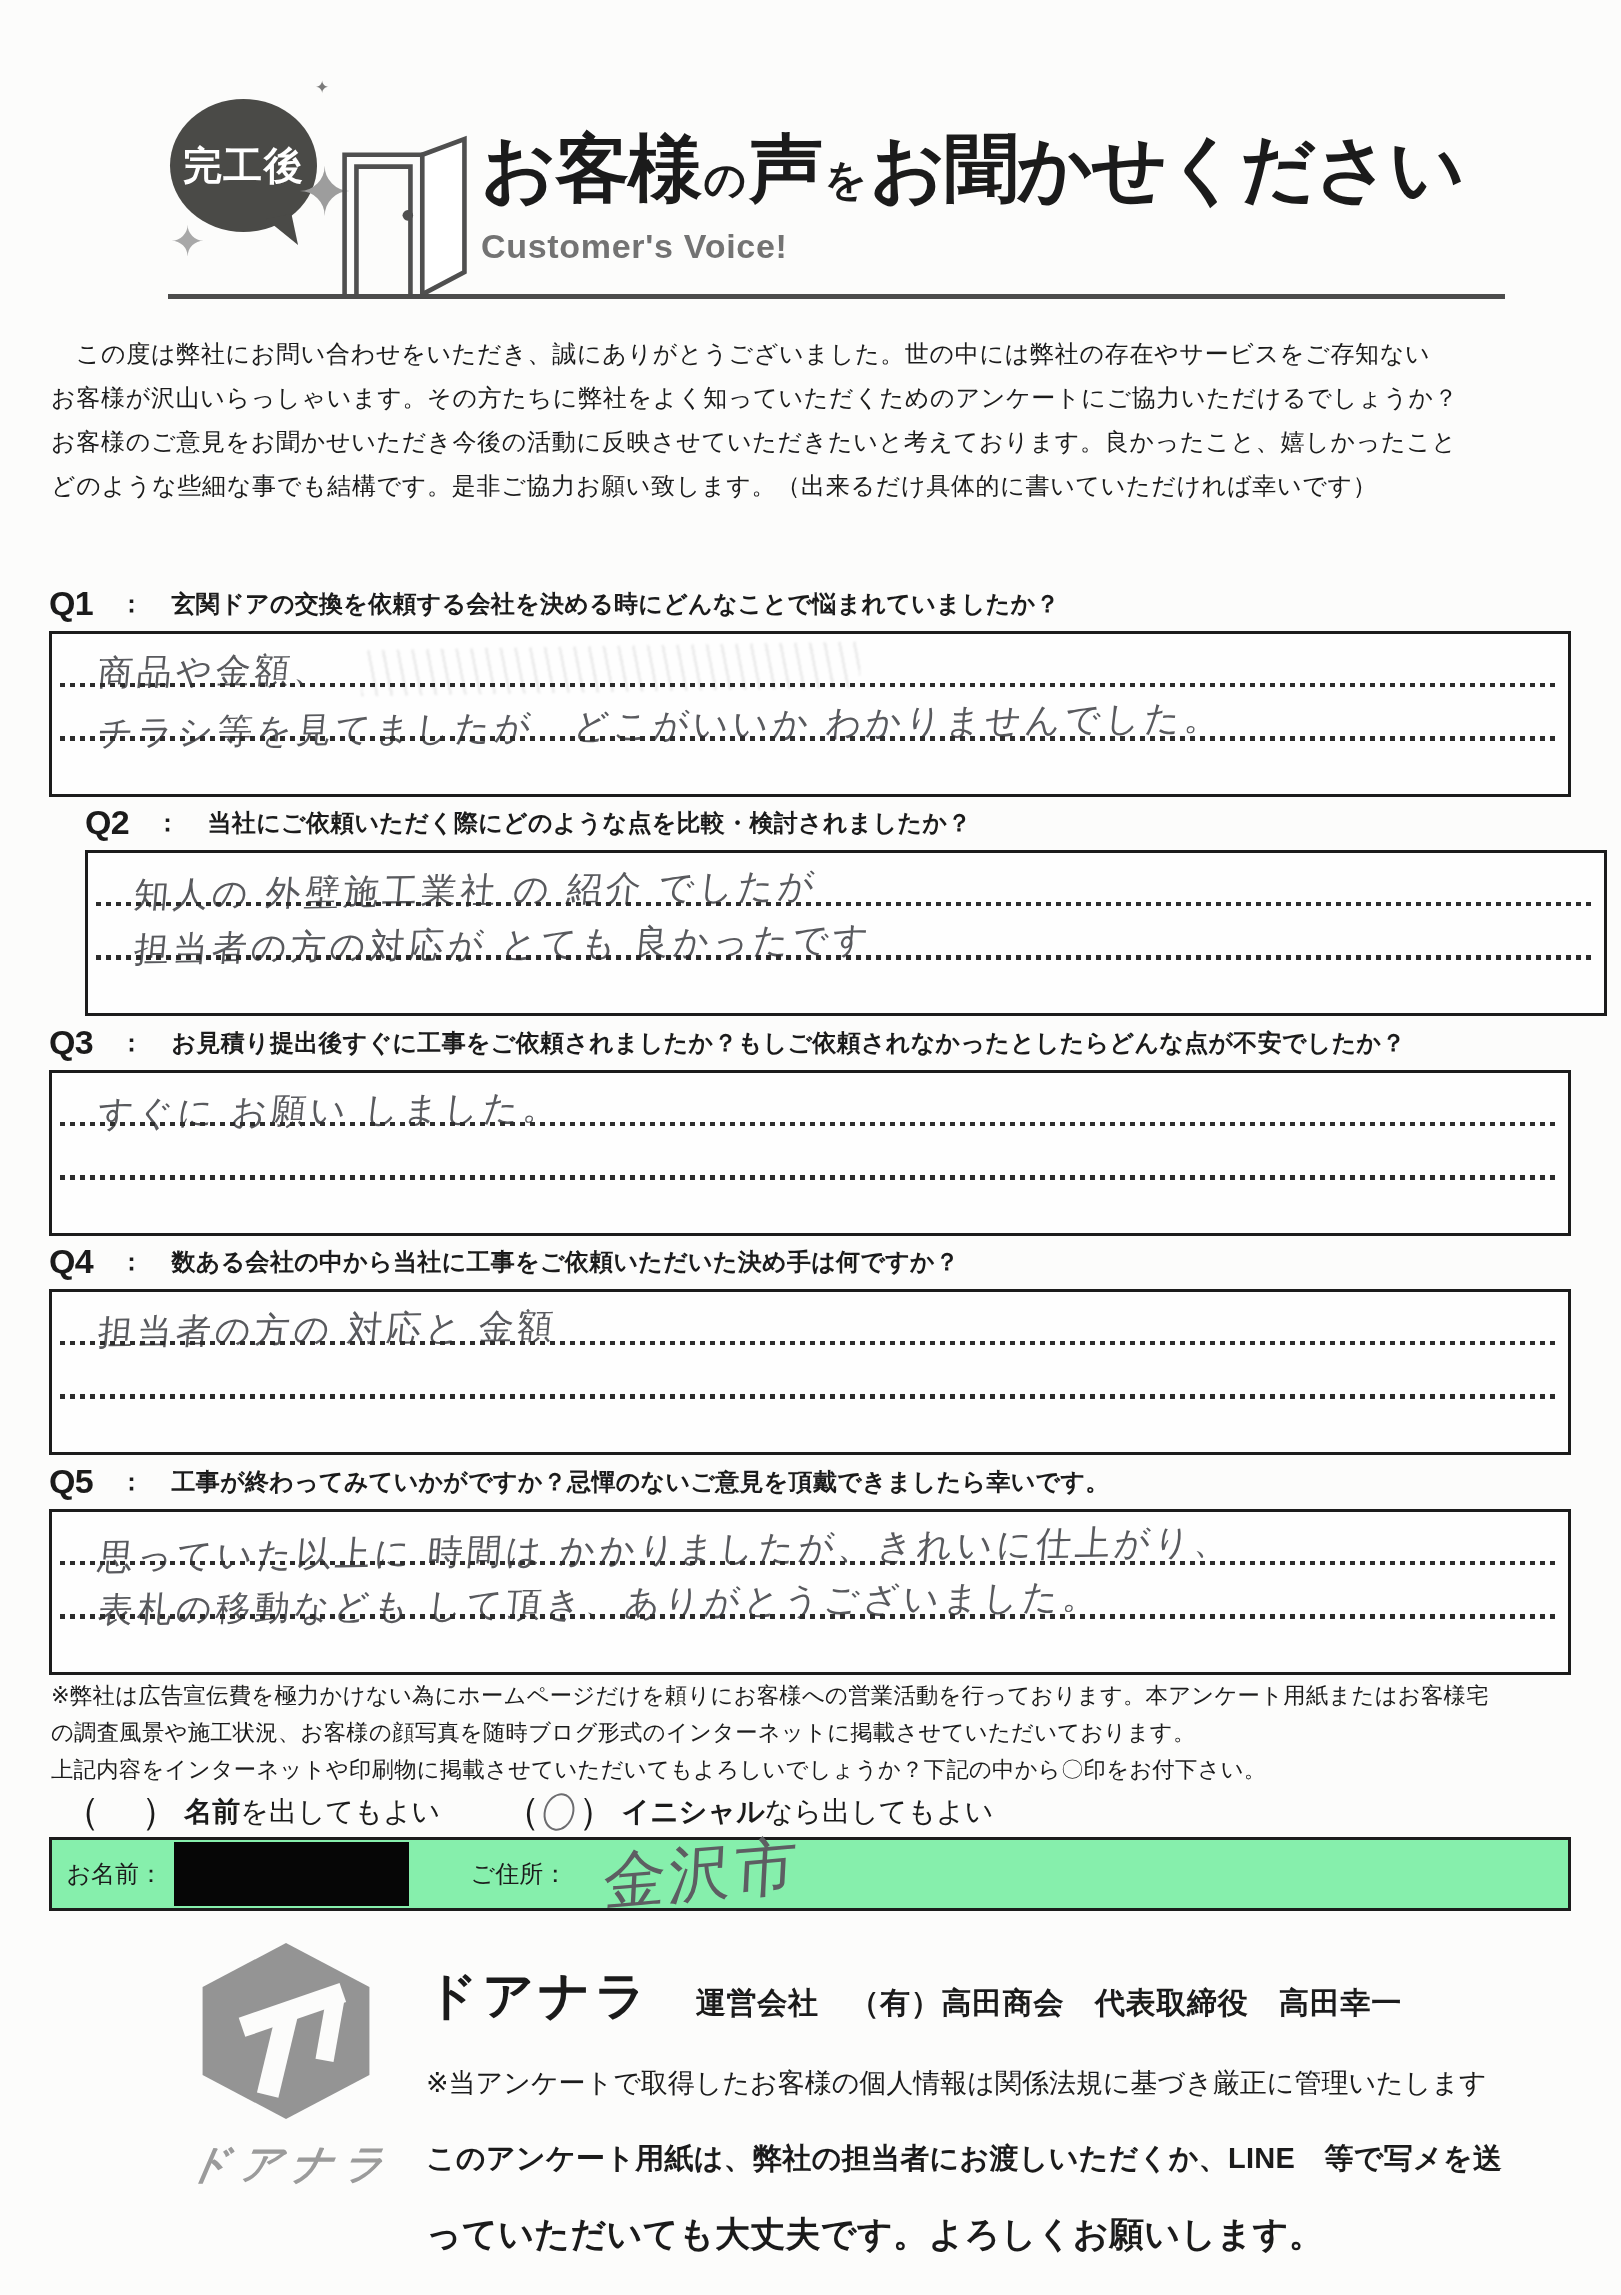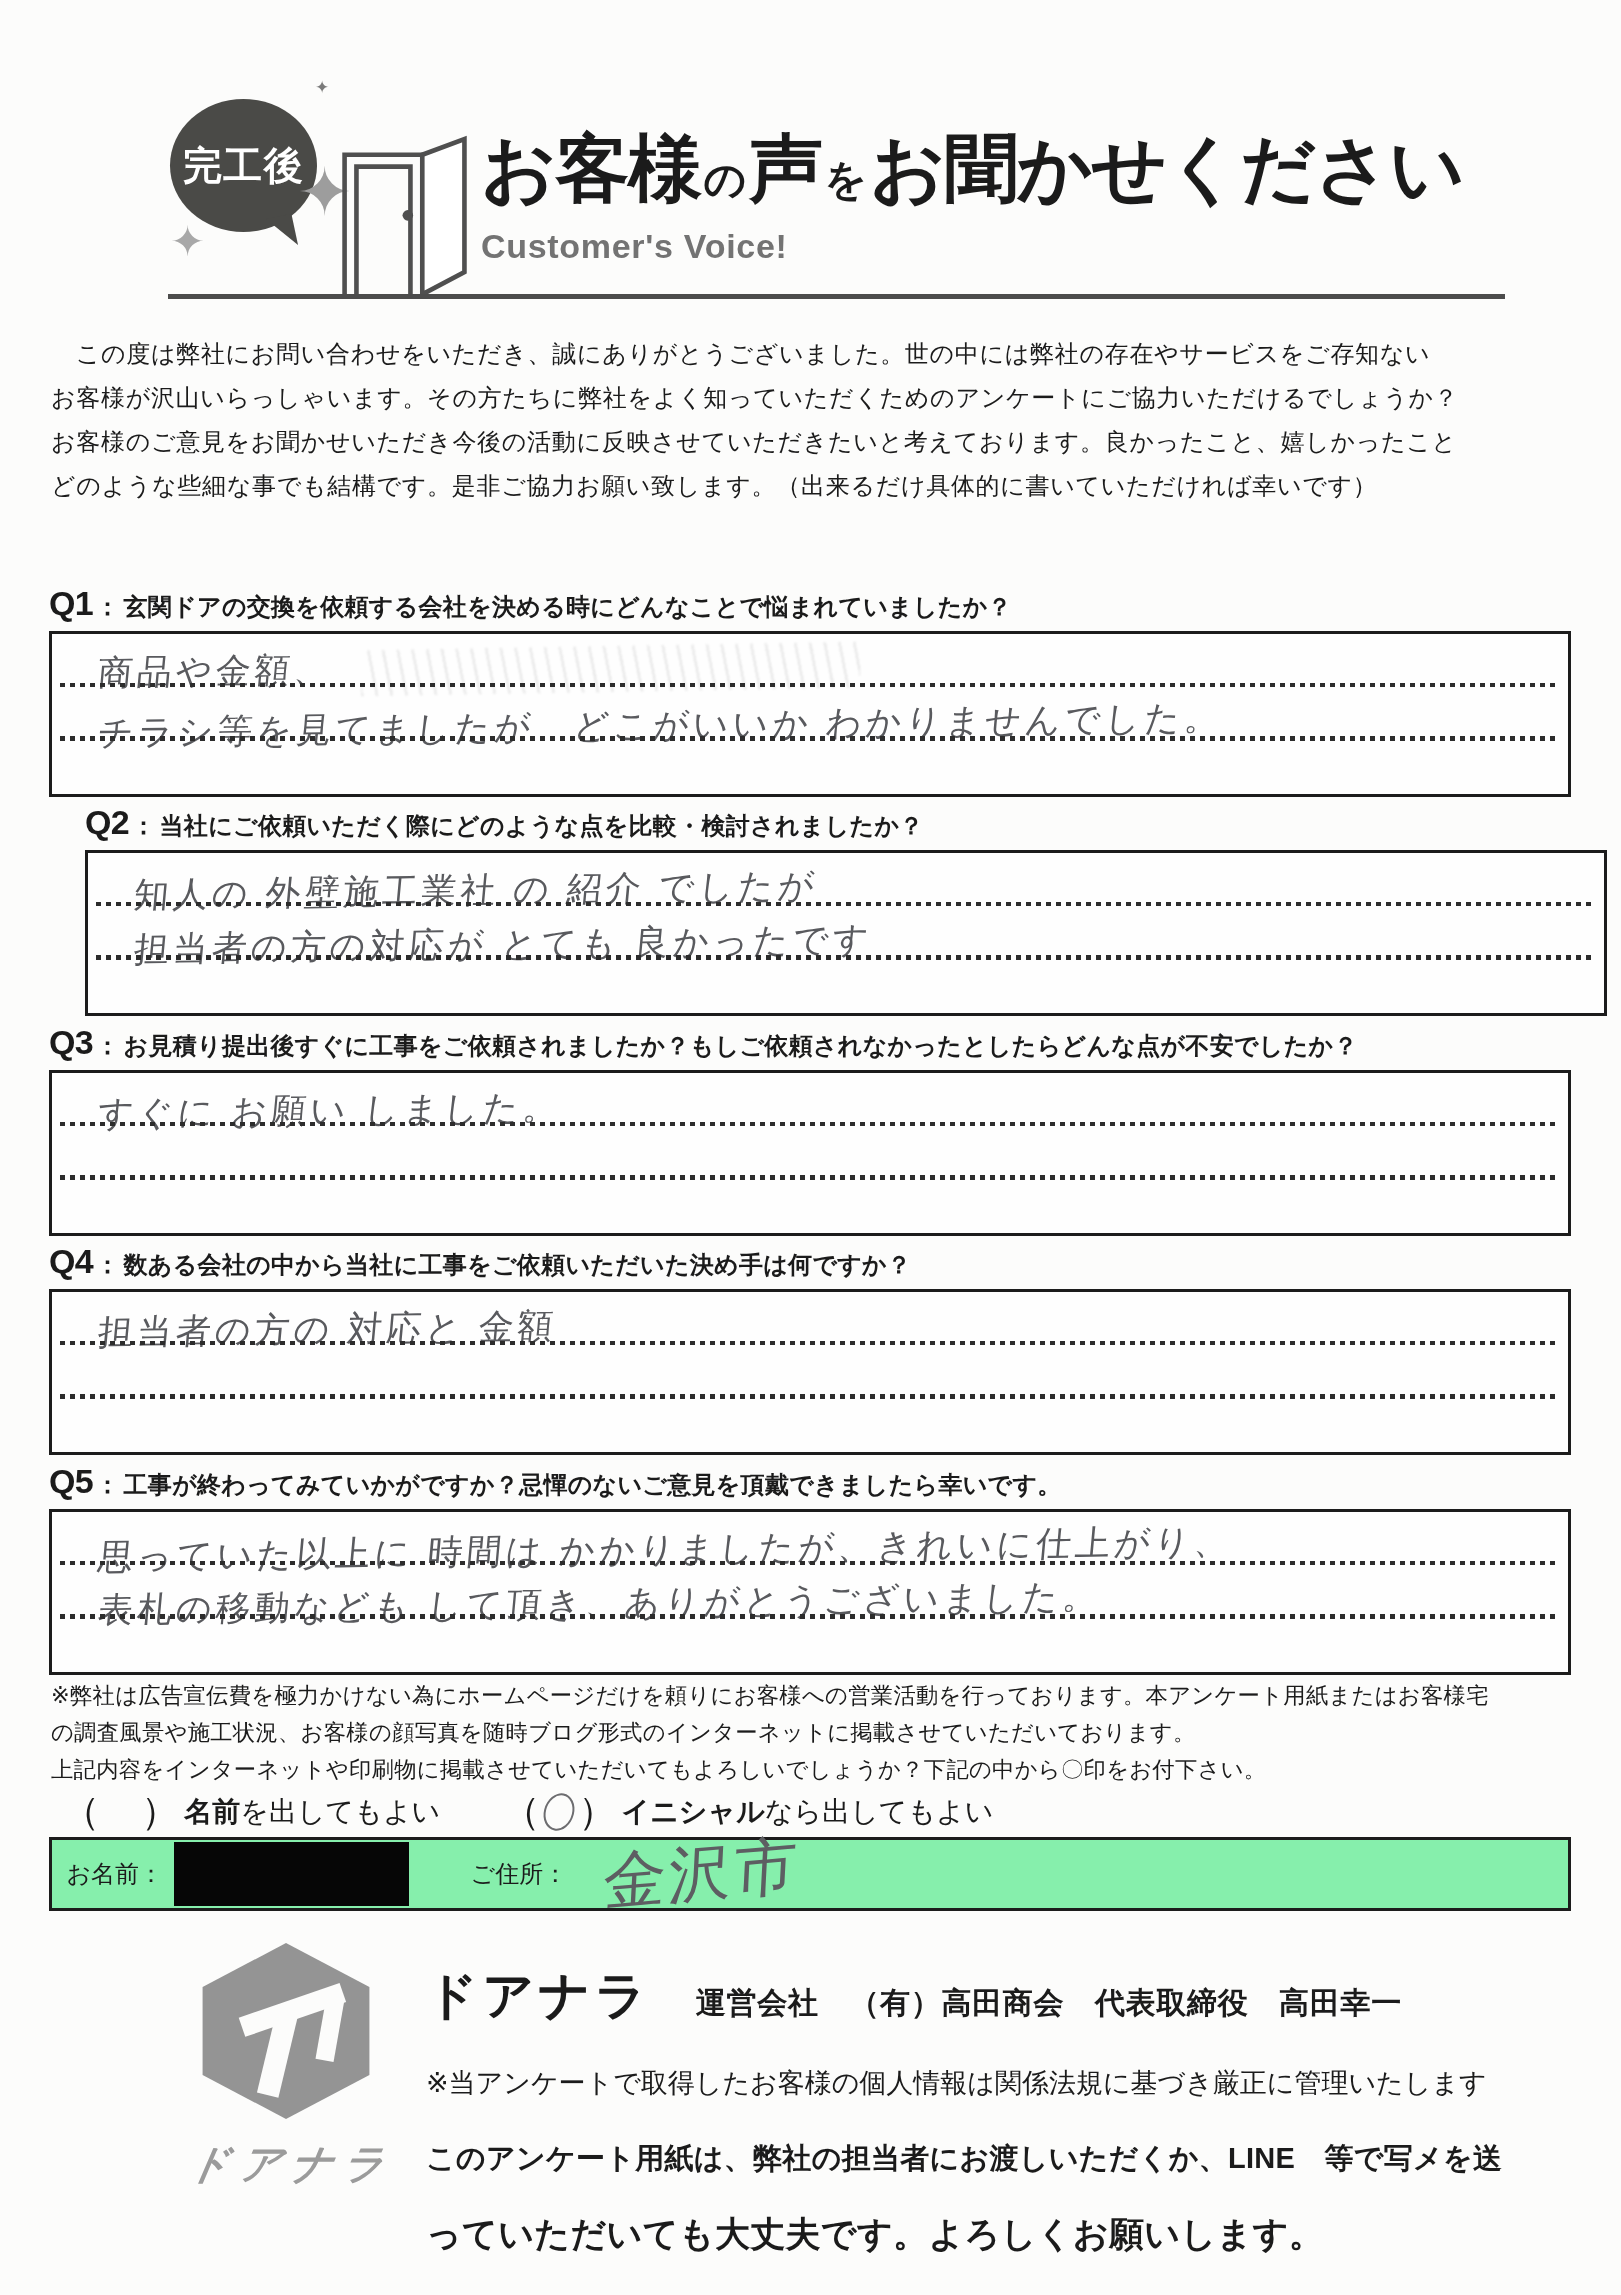--- a/index.html
+++ b/index.html
@@ -33,21 +33,21 @@
   .t-big{font-size:74px;font-weight:900;letter-spacing:-1.3px;}
   .t-small{font-size:42px;font-weight:900;margin:0 2.6px;}
   .subtitle{font-size:34px;font-weight:800;color:#737373;margin-top:6.6px;letter-spacing:0.7px;}
   .header-rule{position:absolute;left:168px;top:294px;width:1337px;height:4.6px;background:#4c4c4c;}
   
   .intro{position:absolute;left:51px;top:332px;width:1519px;}
   .intro-line{font-size:24px;line-height:44px;letter-spacing:0.7px;white-space:nowrap;}
   
   .qblock{position:absolute;left:49px;width:1522px;}
   .q1{top:584px;} .q2{top:803px;padding-left:36px;} .q3{top:1023px;} .q4{top:1242px;} .q5{top:1462px;}
-  .qlabel{display:flex;align-items:flex-end;white-space:nowrap;}
+  .qlabel{display:flex;align-items:center;white-space:nowrap;gap:24px;}
   .qnum{font-size:34px;font-weight:900;letter-spacing:-0.7px;}
   .qcolon{font-size:24px;font-weight:800;margin:0 4px 0 2.6px;}
   .qtext{font-size:24px;font-weight:700;letter-spacing:0.3px;}
   .abox{
     margin-top:8px;height:166px;border:3.3px solid #1c1c1c;background:#fefefe;
     display:flex;flex-direction:column;box-sizing:border-box;
   }
   .arow{flex:1;position:relative;}
   .dots{
     position:absolute;left:8px;right:8px;bottom:0;height:4.6px;

